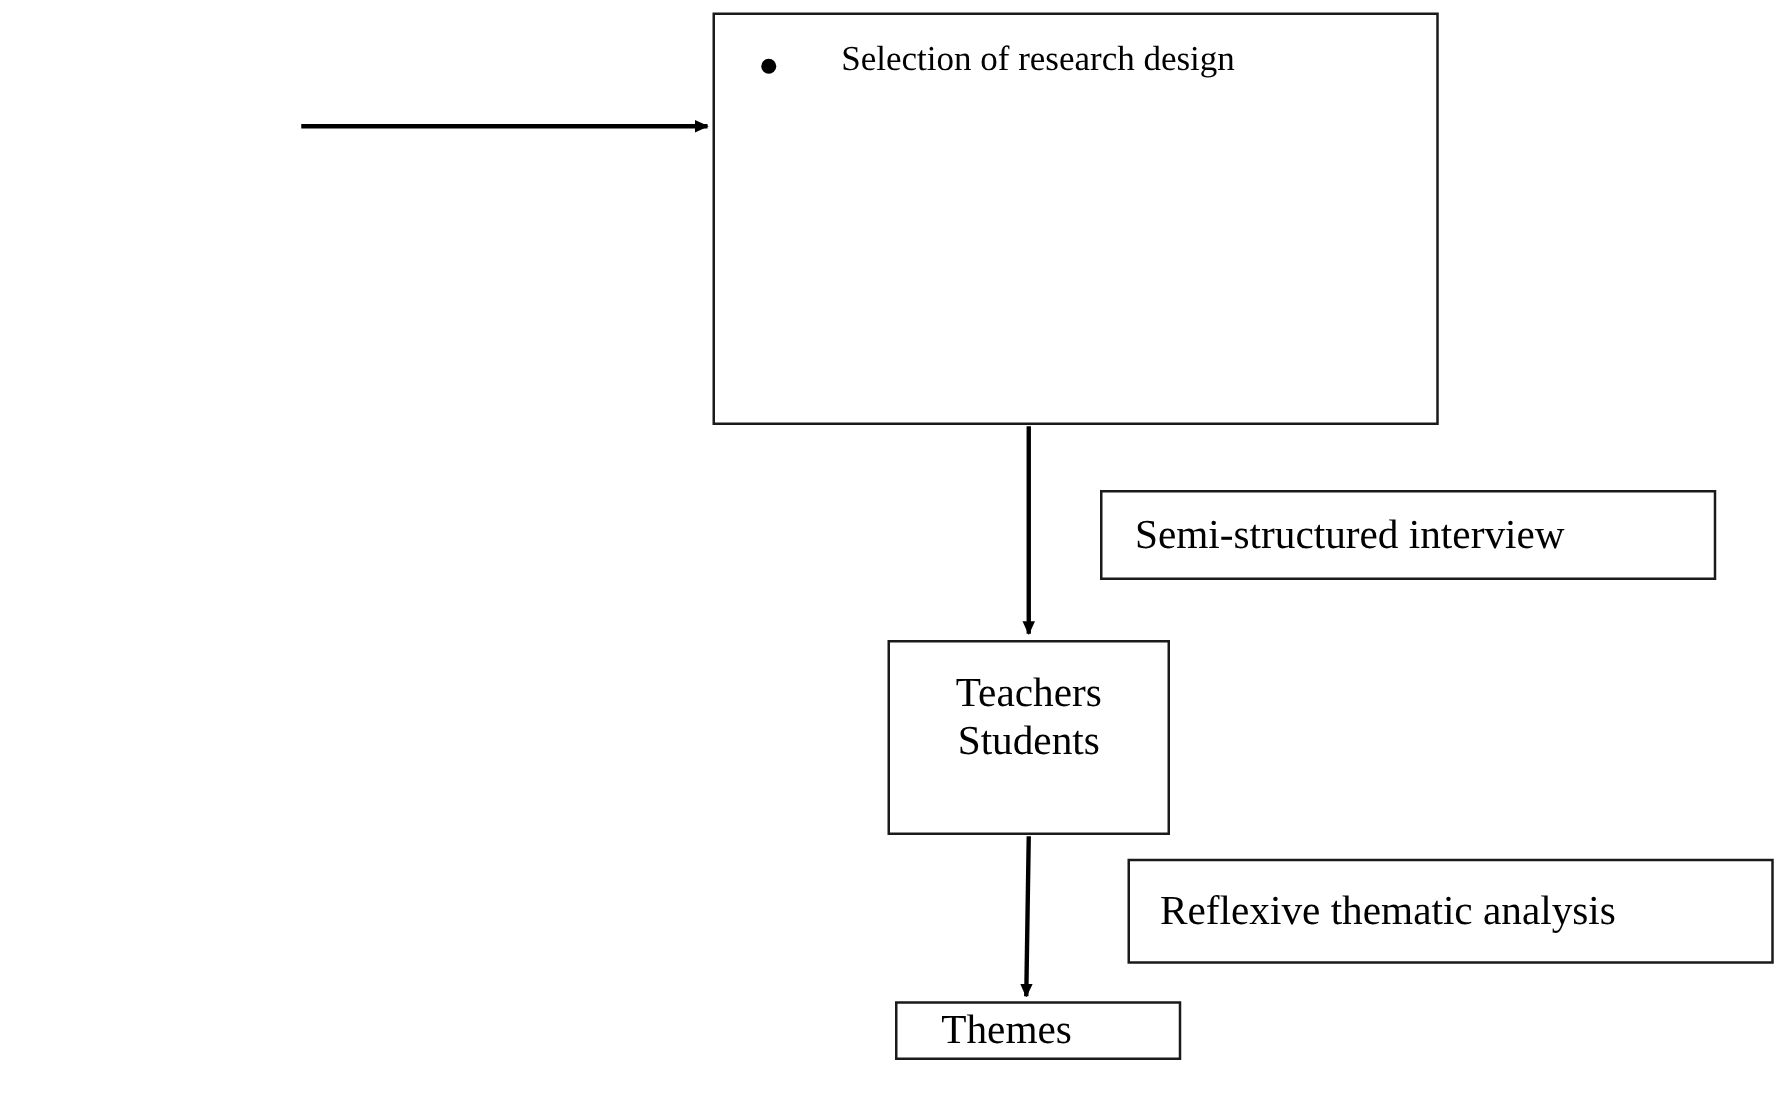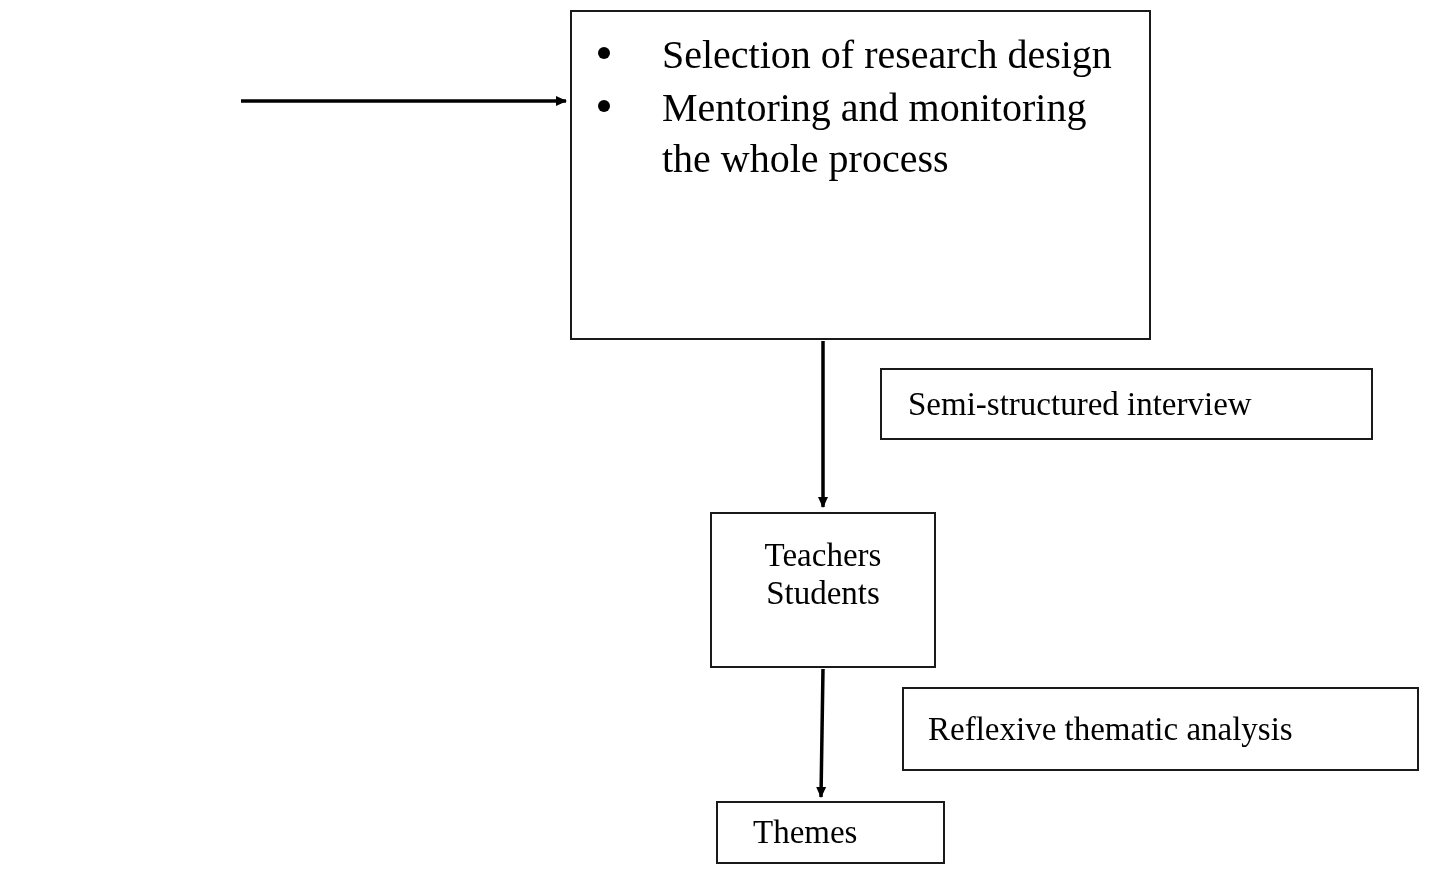--- a/index.html
+++ b/index.html
@@ -54,40 +54,40 @@
     padding: 18px 0 0 0;
     text-align: left;
   }
   ul.bullets {
     list-style: none;
     margin: 0;
     padding: 0 14px 0 0;
   }
   ul.bullets > li {
     position: relative;
-    margin: 0 0 2px 0;
+    margin: 0 0 2px 11px;
     padding-left: 90px;
-    font-size: 40px;
+    font-size: 28px;
     line-height: 1.27;
   }
   ul.bullets > li::before {
     content: "";
     position: absolute;
     left: 26px;
     top: 17px;
     width: 12px;
     height: 12px;
     border-radius: 50%;
     background: #000000;
   }
 
   
   #node-semi-structured {
     left: 880px;
-    top: 368px;
+    top: 392px;
     width: 493px;
     height: 72px;
     justify-content: flex-start;
     padding-left: 26px;
   }
   #node-semi-structured .node-label { font-size: 33px; }
 
   
   #node-participants {
     left: 710px;
@@ -108,21 +108,21 @@
     justify-content: flex-start;
     padding-left: 24px;
   }
   #node-analysis .node-label { font-size: 33px; }
 
   
   #node-themes {
     left: 716px;
     top: 801px;
     width: 229px;
-    height: 63px;
+    height: 47px;
     justify-content: flex-start;
     padding-left: 35px;
   }
   #node-themes .node-label { font-size: 33px; }
 
   
   #connectors {
     position: absolute;
     left: 0;
     top: 0;
@@ -152,23 +152,20 @@
 
     <line x1="823" y1="669" x2="821" y2="797" stroke="#000000" stroke-width="3.5" marker-end="url(#arrowhead-down)"></line>
   </svg>
 
 
   <div class="node" id="node-process">
     <ul class="bullets">
       <li>
         <span>Selection of research design</span>
       </li>
-      <li>
-        <span>Mentoring and monitoring the whole process</span>
-      </li>
     </ul>
   </div>
 
   <div class="node" id="node-semi-structured">
     <span class="node-label">Semi-structured interview</span>
   </div>
 
   <div class="node" id="node-participants">
     <span class="node-label">Teachers
 Students</span>

